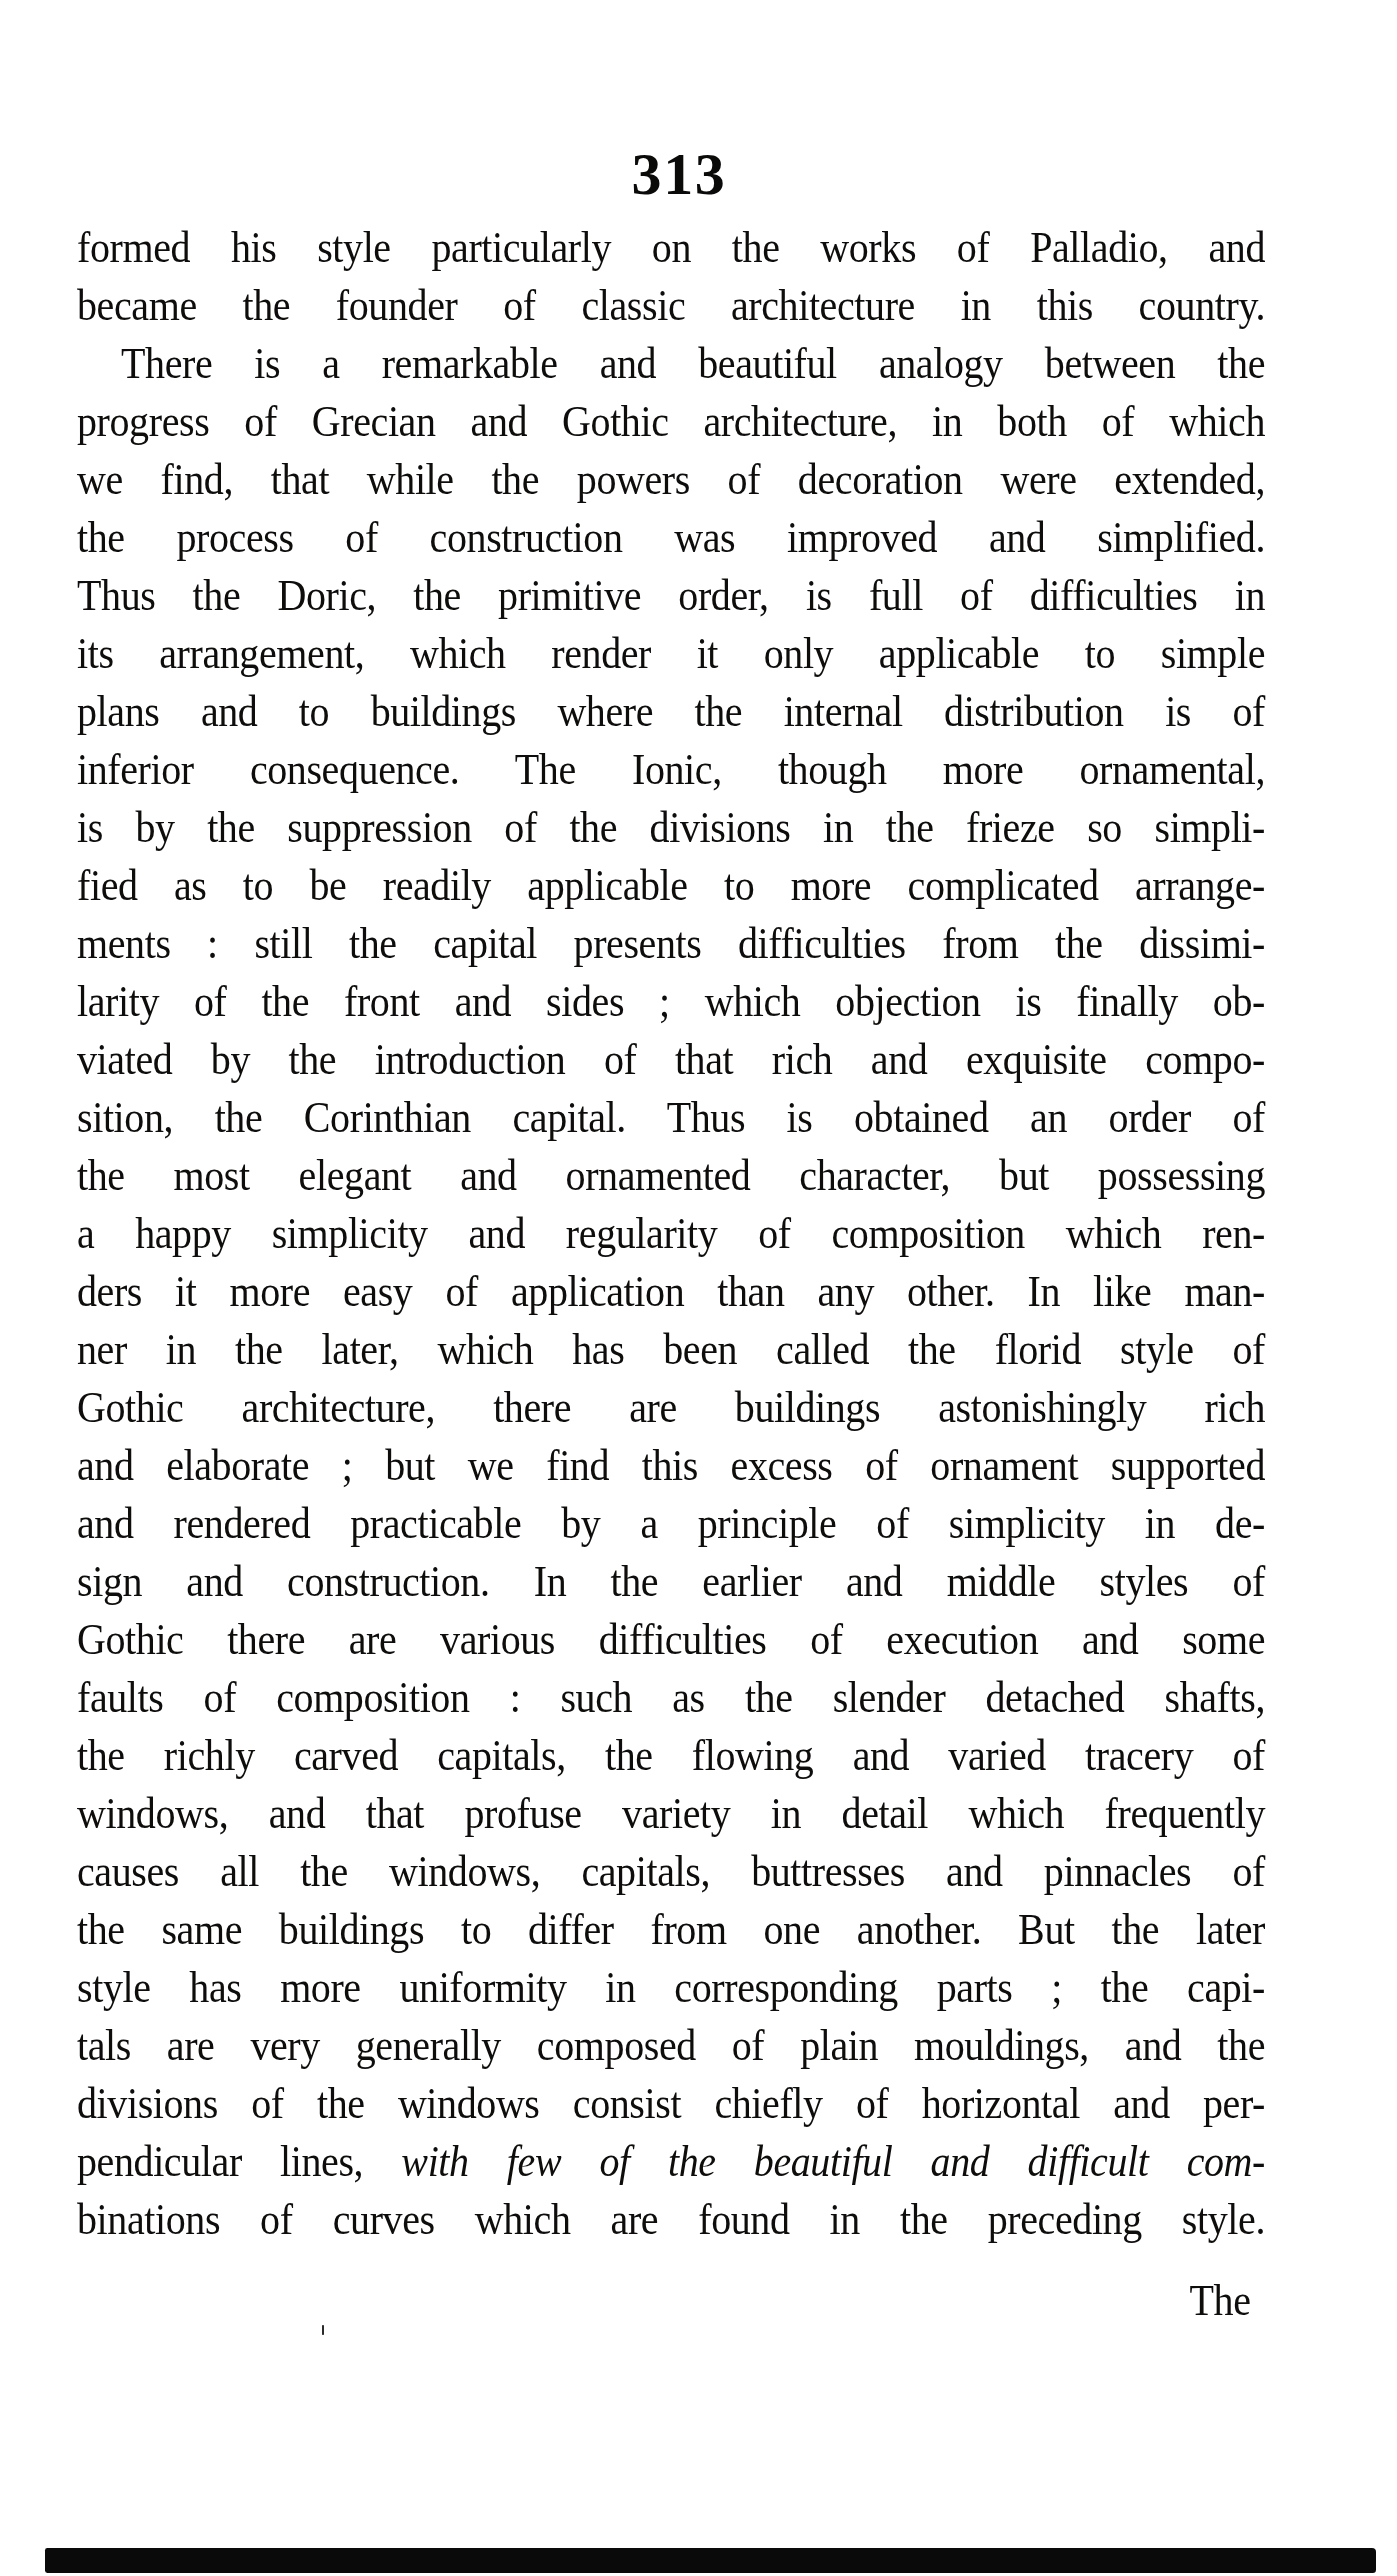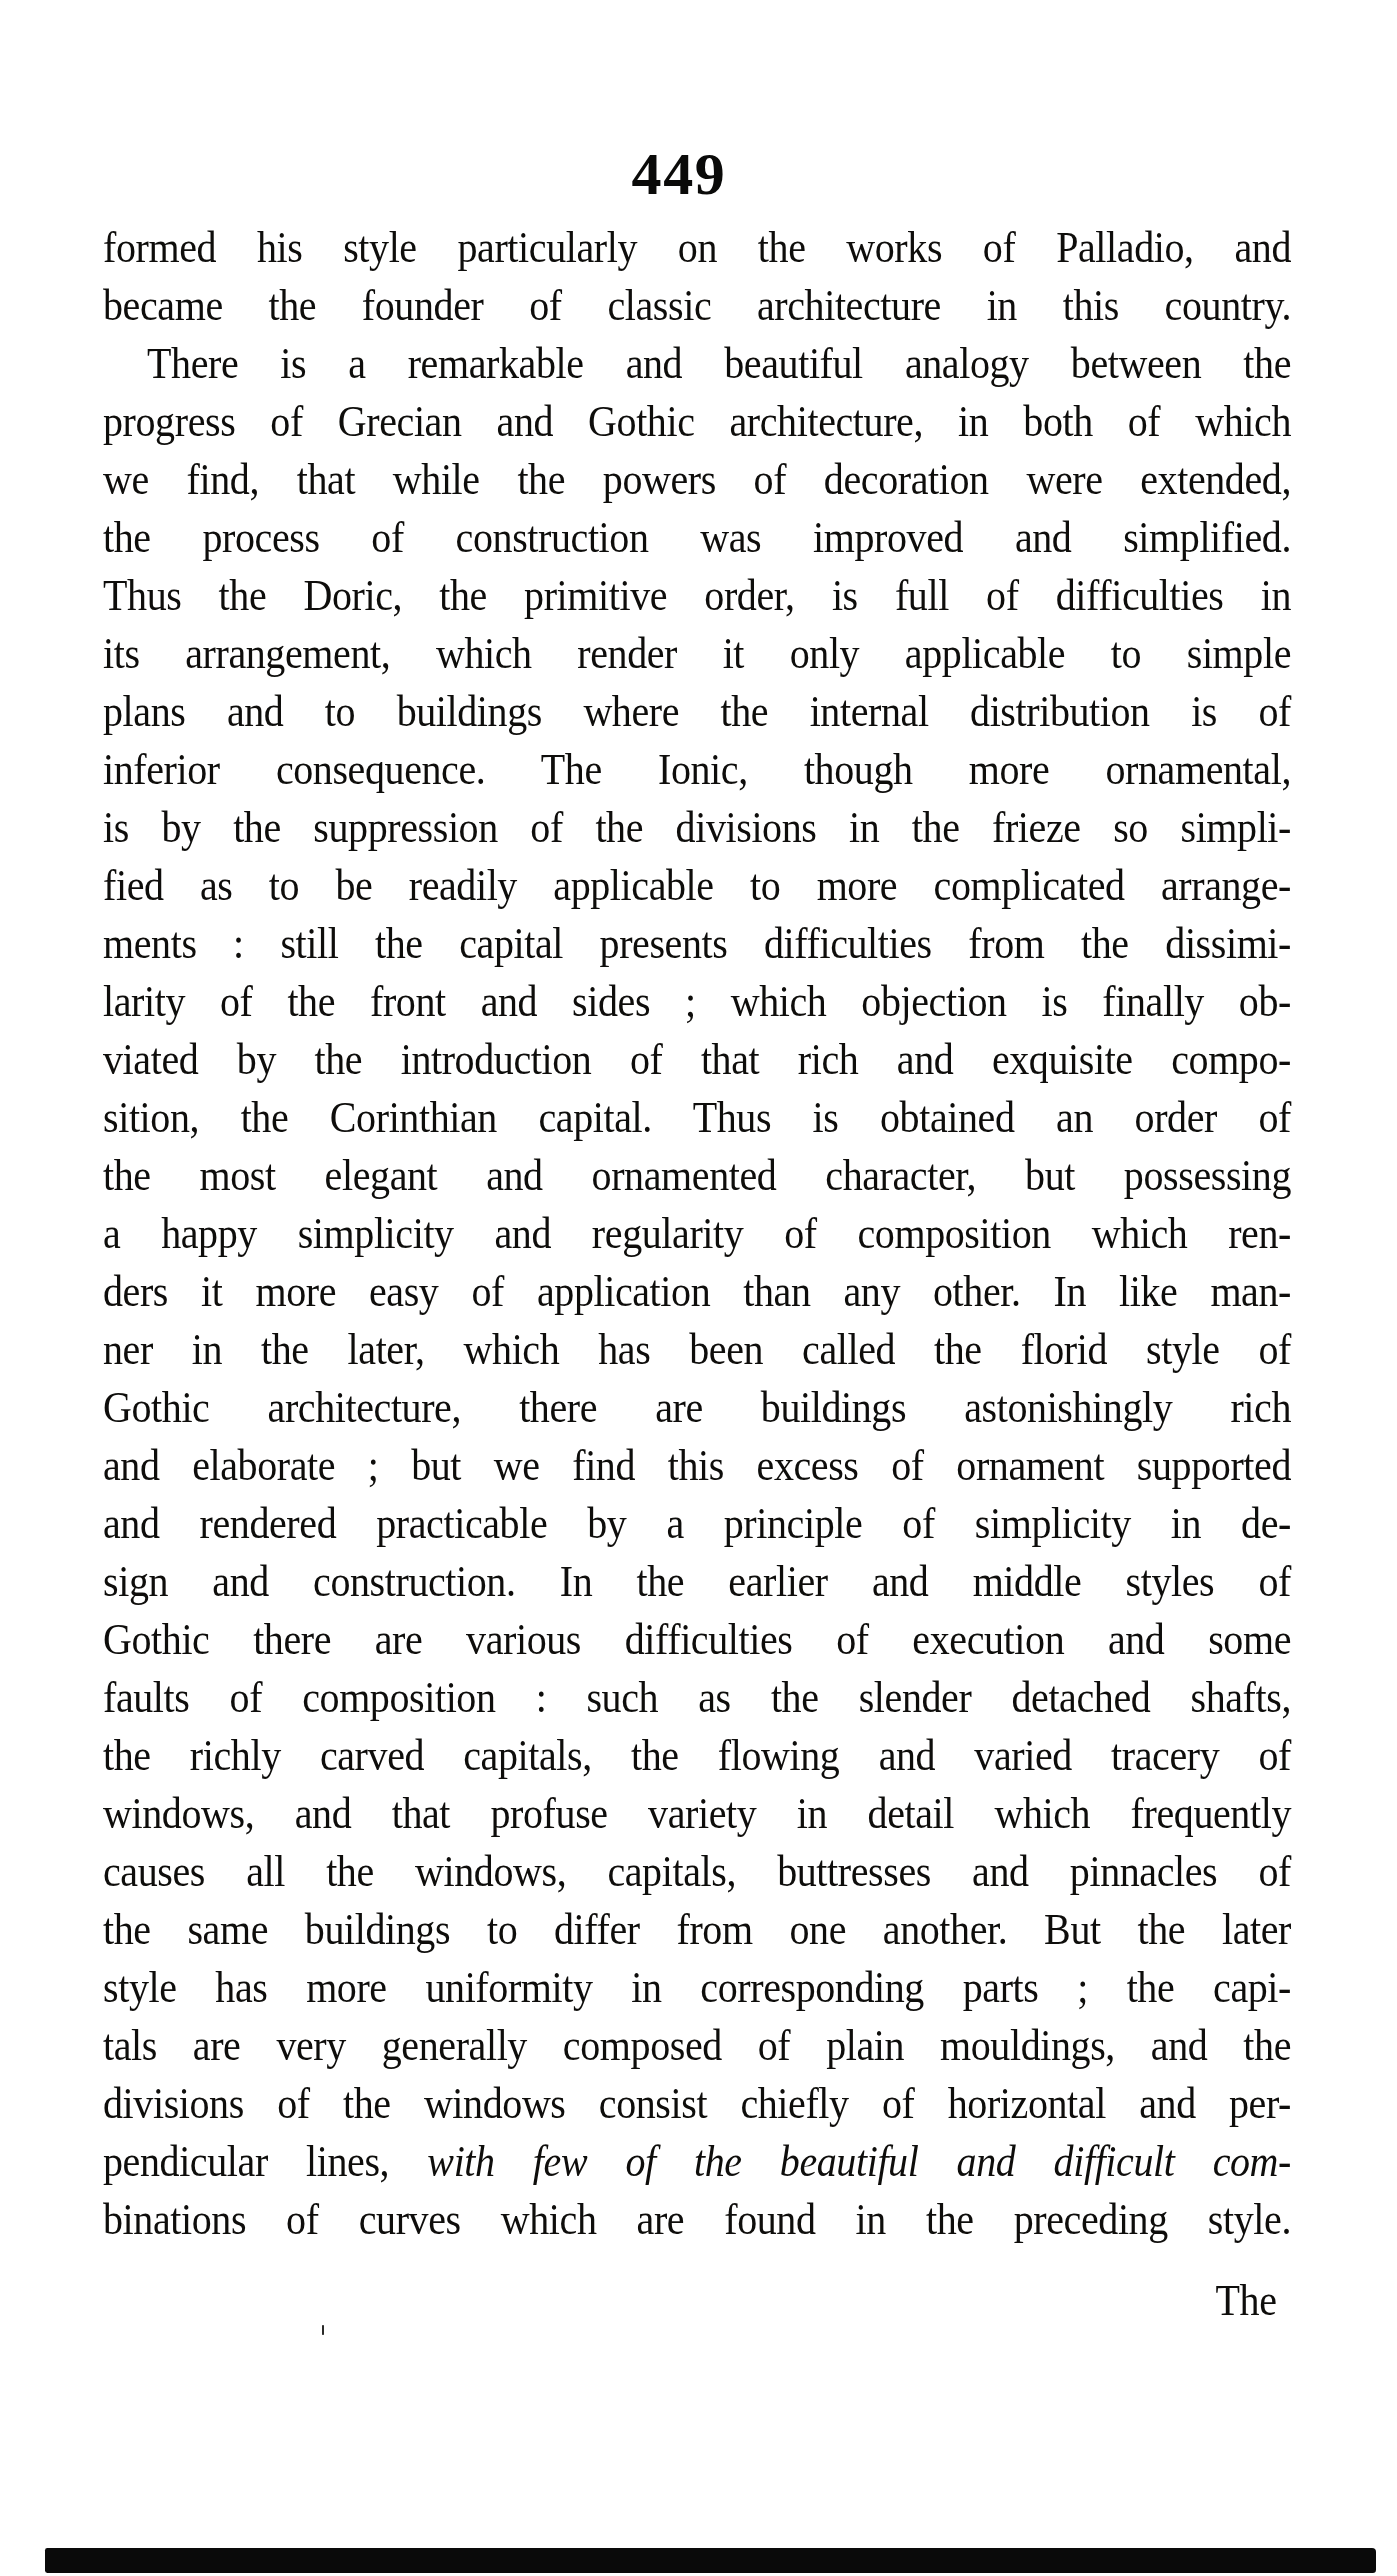--- a/index.html
+++ b/index.html
@@ -28,21 +28,20 @@
     letter-spacing: 1.6px;
     color: #0a0a09;
   }
   .text {
     position: absolute;
     left: 77px;
     top: 218px;
     width: 1188px;
     font-size: 40px;
     letter-spacing: -0.4px;
-    margin-left: 26px;
   }
   .tl {
     height: 58px;
     line-height: 58px;
     text-align: justify;
     text-align-last: justify;
     transform: scaleY(1.13);
     transform-origin: 50% 50%;
     white-space: normal;
   }
@@ -77,21 +76,21 @@
     height: 25px;
     background: #0a0a0a;
     border-radius: 2.4px 4px 3.2px 2.4px;
   }
 </style>
 </head>
 <body>
 
 <div class="page">
 
-  <div class="pageno">449</div>
+  <div class="pageno">313</div>
 
   <div class="text">
     <div class="tl">formed his style particularly on the works of Palladio, and</div>
     <div class="tl">became the founder of classic architecture in this country.</div>
     <div class="tl indent">There is a remarkable and beautiful analogy between the</div>
     <div class="tl">progress of Grecian and Gothic architecture, in both of which</div>
     <div class="tl">we find, that while the powers of decoration were extended,</div>
     <div class="tl">the process of construction was improved and simplified.</div>
     <div class="tl">Thus the Doric, the primitive order, is full of difficulties in</div>
     <div class="tl">its arrangement, which render it only applicable to simple</div>

